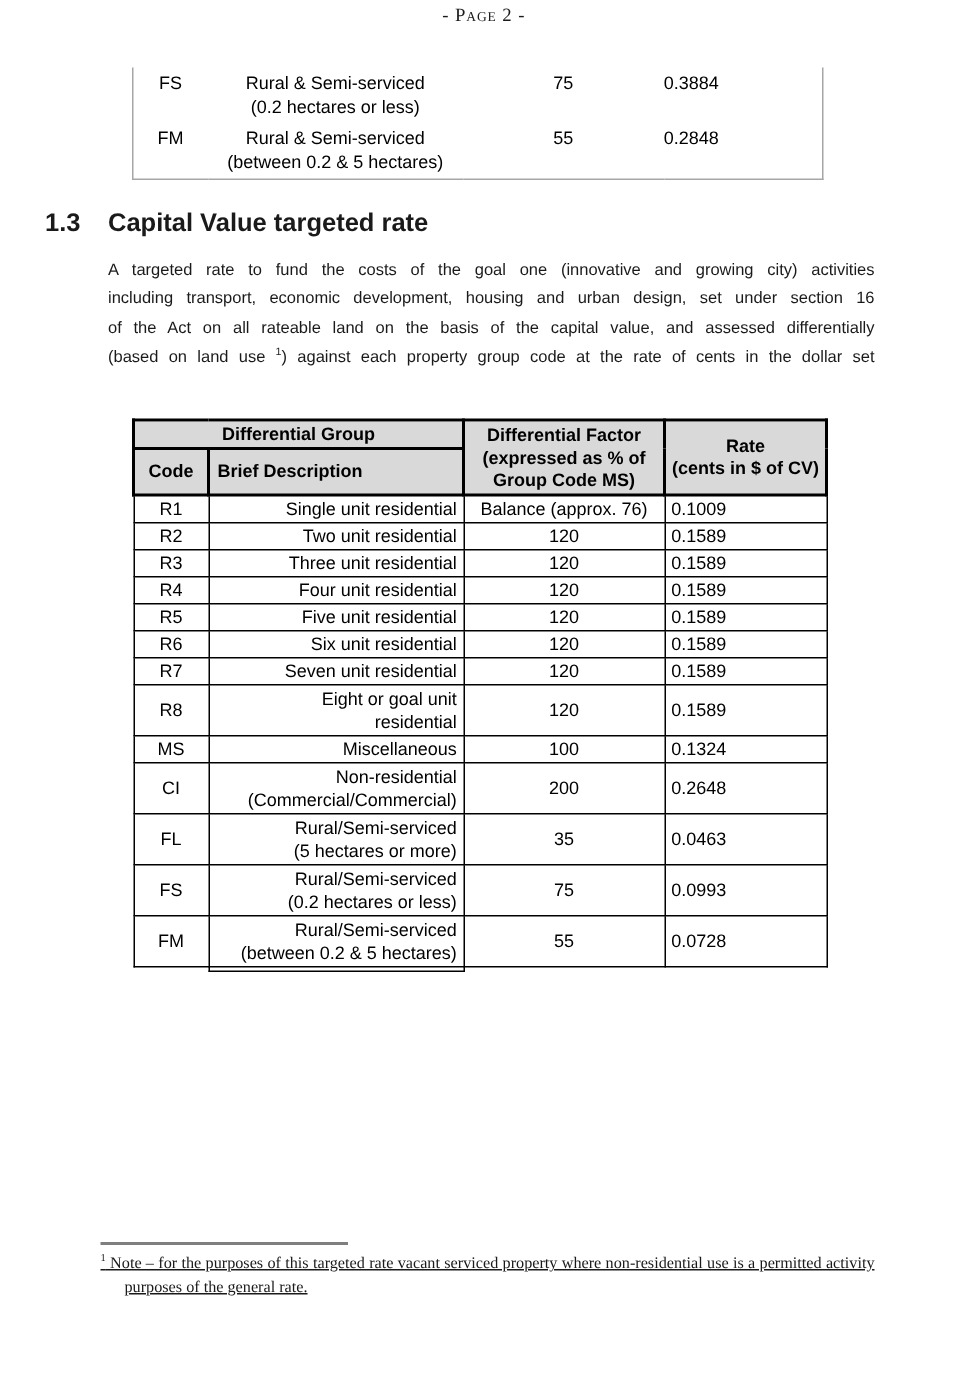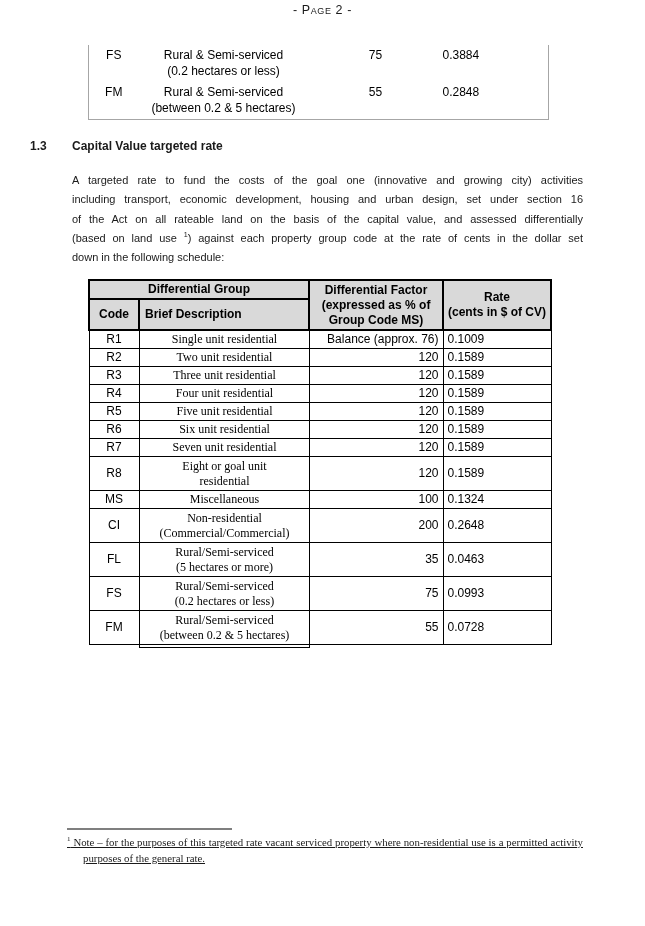--- a/index.html
+++ b/index.html
@@ -2,36 +2,36 @@
 <html style="--table-header-bg: #d9d9d9; --table-border: #000000; --fragment-border: #a6a6a6; --separator: #7f7f7f; --text: #000000;"><head>
 <meta charset="utf-8">
 <style>
   html,body{margin:0;padding:0;background:#fff;}
   .page{
     position:relative;width:645px;height:926px;background:#fff;
     font-family:"Liberation Sans",sans-serif;color:var(--text,#000);overflow:hidden;
   }
   .page-header{
     position:absolute;top:3px;left:0;right:0;text-align:center;
-    font-size:12.5px;font-variant:small-caps;letter-spacing:0.6px;color:#1a1a1a;
+    font-size:12.5px;font-variant:small-caps;letter-spacing:0.6px;color:#1a1a1a;font-family:Liberation Serif, serif;
   }
   
   .fragment-table{
     position:absolute;left:88px;top:45px;width:460px;
     border-collapse:collapse;table-layout:fixed;
     border:1px solid var(--fragment-border,#a6a6a6);border-top:none;
     font-size:12px;line-height:16px;
   }
   .fragment-table td{padding:2px 0 3px 0;vertical-align:top;}
   .fragment-table .col-code{text-align:center;}
   .fragment-table .col-desc{text-align:center;white-space:pre-line;}
   .fragment-table .col-factor{text-align:center;}
   .fragment-table .col-rate{}
   
-  .section-heading{position:absolute;left:30px;top:139px;font-weight:bold;font-size:12px;color:#1a1a1a;}
+  .section-heading{position:absolute;left:30px;top:139px;font-weight:bold;font-size:17px;color:#1a1a1a;}
   .sec-num{display:inline-block;width:42px;}
   .body-paragraph{position:absolute;left:72px;top:171px;width:511px;font-size:11px;color:#1a1a1a;}
   .para-line{white-space:nowrap;line-height:19.3px;text-align:justify;text-align-last:justify;}
   .para-line.last{text-align-last:left;}
   sup{font-size:0.65em;line-height:0;}
   
   .main-table-wrap{position:absolute;left:88px;top:279px;width:462px;}
   .main-table{
     border-collapse:collapse;table-layout:fixed;width:462px;
     font-size:12px;line-height:15px;color:#000;
@@ -43,22 +43,22 @@
   .main-table th{
     border-width:2px;background:var(--table-header-bg,#d9d9d9);
     font-weight:bold;text-align:center;white-space:pre-line;
   }
   .main-table tr.h1{height:16px;}
   .main-table tr.h2{height:31px;}
   .main-table .th-desc{text-align:left;padding-left:5px;}
   .main-table tbody tr.row-1{height:18px;}
   .main-table tbody tr.row-2{height:34px;}
   .main-table td.col-code{text-align:center;}
-  .main-table td.col-desc{text-align:center;padding-left:5px;white-space:pre-line;font-family:Liberation Serif, serif;}
-  .main-table td.col-factor{text-align:right;}
+  .main-table td.col-desc{text-align:right;padding-left:5px;white-space:pre-line;}
+  .main-table td.col-factor{text-align:center;}
   .main-table td.col-rate{text-align:left;}
   
   .fm-tail{
     position:absolute;left:51px;top:100%;margin-top:-1px;width:169px;height:3px;
     border-left:1px solid #000;border-right:1px solid #000;border-bottom:1px solid #000;
   }
   
   .footnote{position:absolute;left:67px;top:828px;width:516px;color:#1a1a1a;}
   .footnote-sep{width:165px;border-top:2px solid var(--separator,#7f7f7f);}
   .footnote-text{margin-top:5px;font-family:"Liberation Serif",serif;font-size:10.8px;}
@@ -99,21 +99,20 @@
 
   <div class="section-heading">
     <span class="sec-num">1.3</span><span class="sec-title">Capital Value targeted rate</span>
   </div>
 
   <div class="body-paragraph">
       <div class="para-line">A targeted rate to fund the costs of the goal one (innovative and growing city) activities</div>
       <div class="para-line">including transport, economic development, housing and urban design, set under section 16</div>
       <div class="para-line">of the Act on all rateable land on the basis of the capital value, and assessed differentially</div>
       <div class="para-line">(based on land use <sup>1</sup>) against each property group code at the rate of cents in the dollar set</div>
-      <div class="para-line last">down in the following schedule:</div>
     </div>
 
   <div class="main-table-wrap">
     <table class="main-table">
       <colgroup>
         <col style="width:50px">
           <col style="width:170px">
           <col style="width:134px">
           <col style="width:108px">
       </colgroup>

